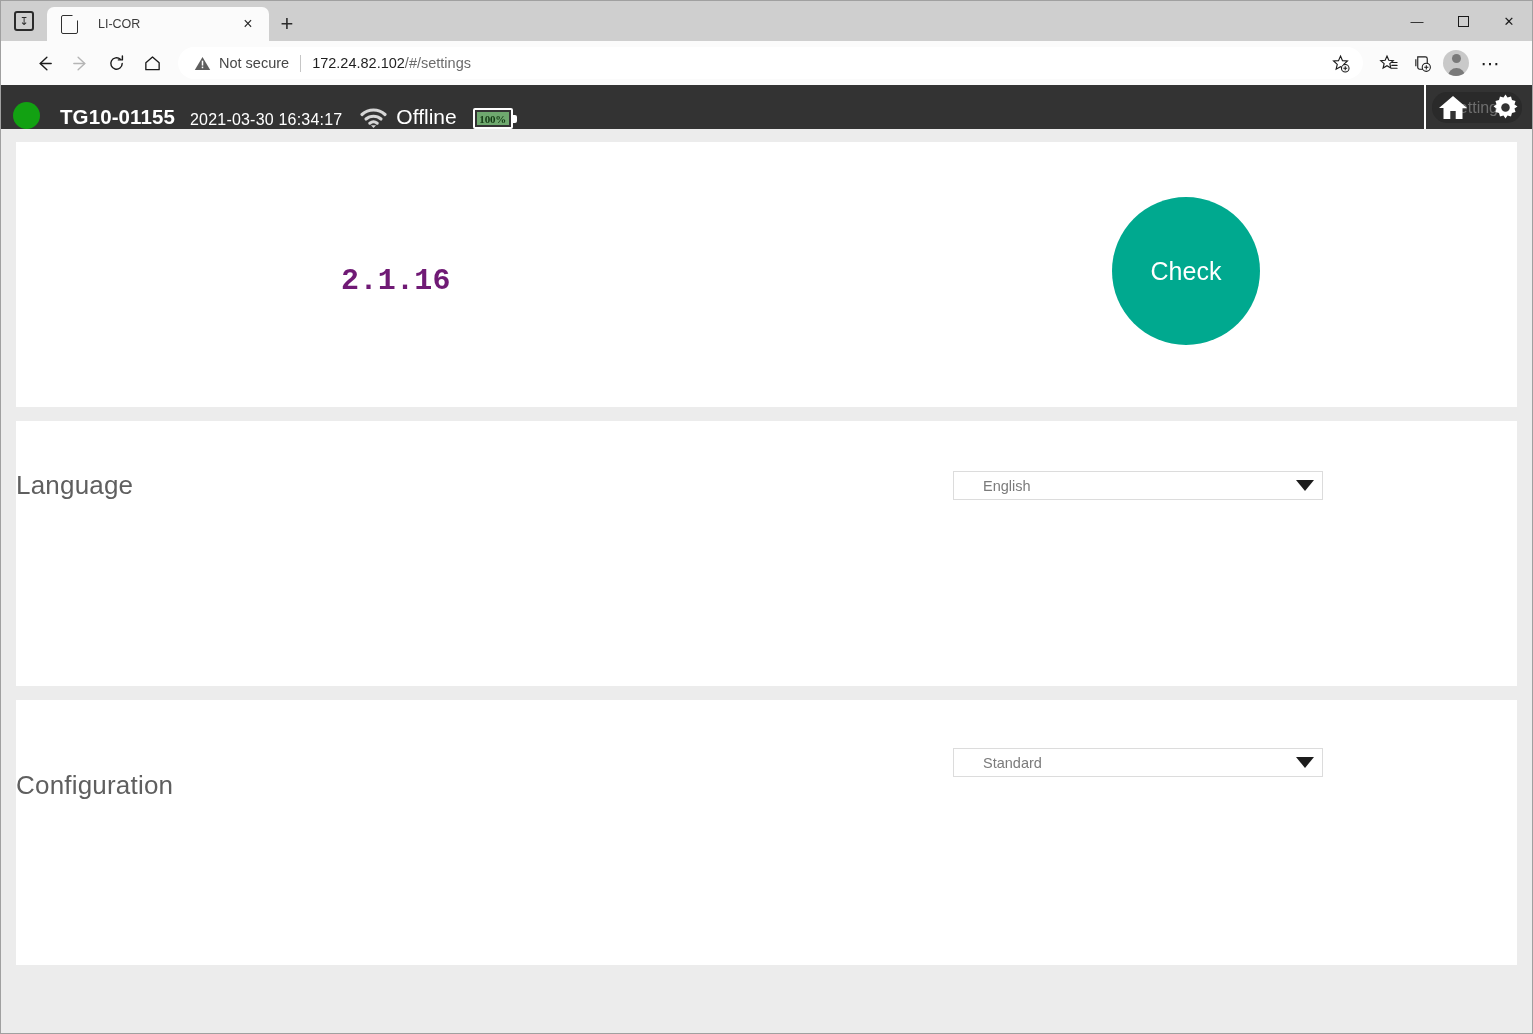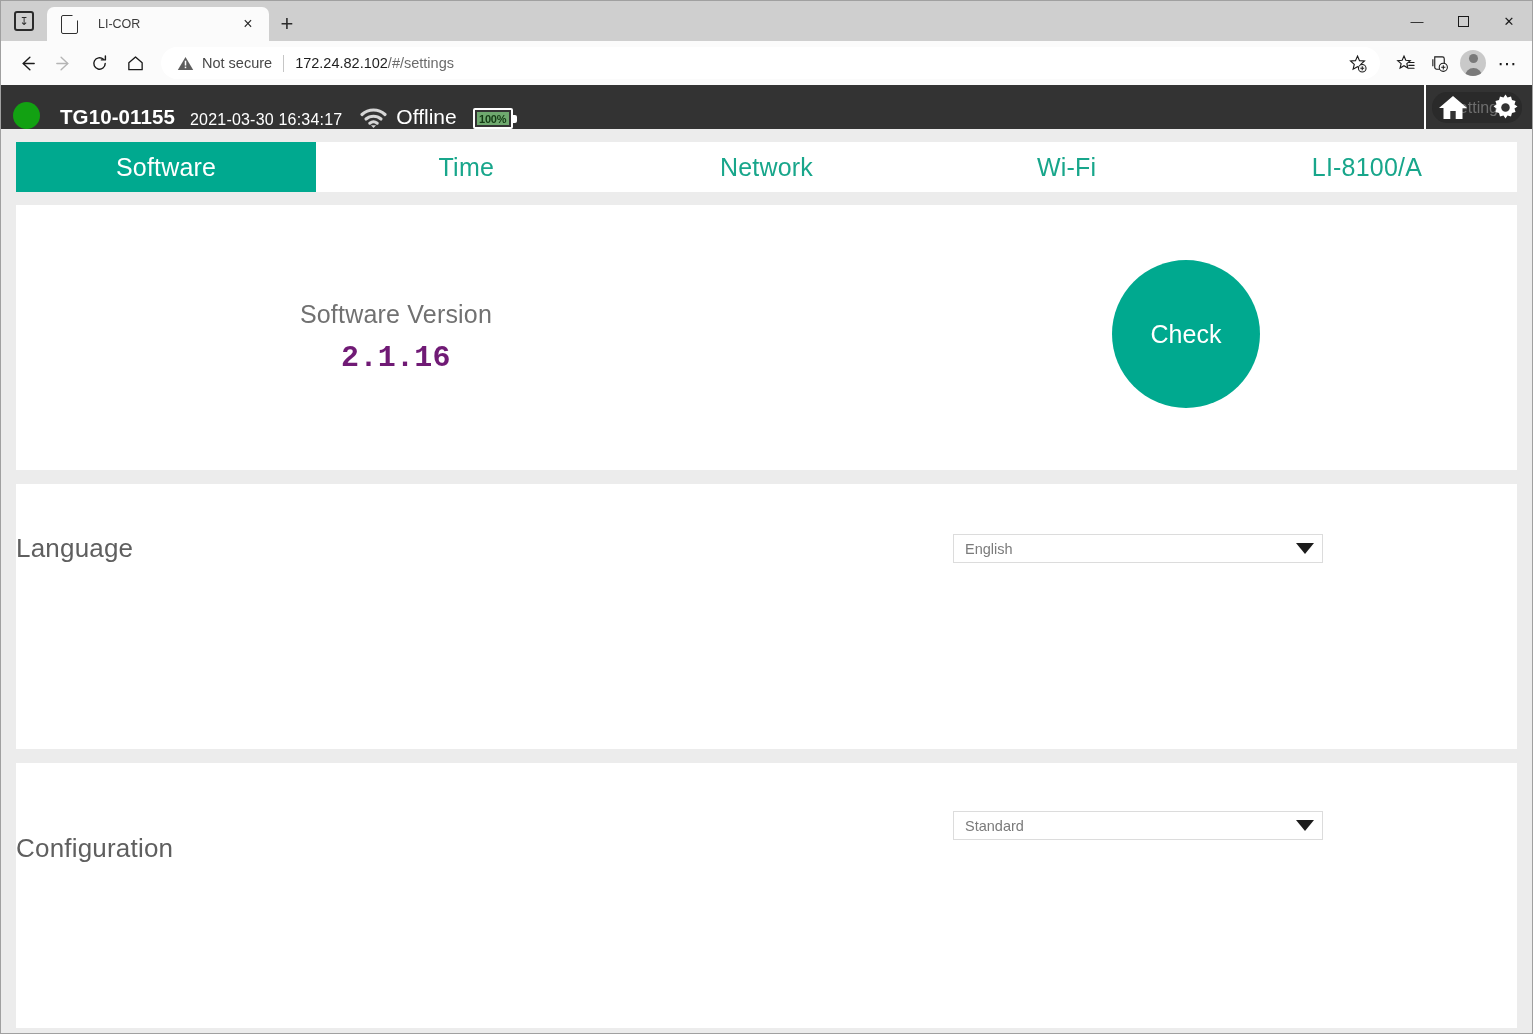--- a/index.html
+++ b/index.html
@@ -106,21 +106,21 @@
     width: 46px; height: 40px;
     display: flex; align-items: center; justify-content: center;
     font-size: 13px; color: #1a1a1a;
   }
 
   .toolbar {
     height: 44px;
     background: #fbfbfb;
     display: flex;
     align-items: center;
-    padding: 0 8px;
+    padding: 0 25px;
     flex: 0 0 44px;
   }
   .nav-btn {
     width: 36px; height: 32px;
     display: flex; align-items: center; justify-content: center;
     border-radius: 4px;
     color: #1b1b1b;
     flex: 0 0 auto;
   }
   .nav-btn.disabled { color: #b5b5b5; }
@@ -263,20 +263,21 @@
     width: 4px; height: 8px;
     background: #ffffff;
     border-radius: 0 2px 2px 0;
   }
   .battery-fill {
     width: 100%; height: 100%;
     background: #6fa96f;
     display: flex; align-items: center; justify-content: center;
     font-size: 11px; color: #143b14; font-weight: bold;
     letter-spacing: -.2px;
+    font-family: Liberation Serif, serif;
   }
 
   .device-bar-right {
     position: absolute;
     right: 0; top: 0;
     height: 44px;
     display: flex;
     align-items: center;
   }
   .settings-tooltip {
@@ -395,20 +396,21 @@
     border: 1px solid #dcdcdc;
     background: #ffffff;
     display: flex;
     align-items: center;
     padding: 0 8px 0 11px;
   }
   .select-value {
     flex: 1;
     font-size: 14.5px;
     color: #7b7b7b;
+    margin-left: 18px;
   }
   .caret {
     width: 0; height: 0;
     border-left: 9px solid transparent;
     border-right: 9px solid transparent;
     border-top: 11px solid #1c1c1c;
     flex: 0 0 auto;
   }
   .row-lang .setting-label { top: 49px; }
   .row-lang .select-wrap { top: 50px; }
@@ -539,33 +541,25 @@
         </span>
         <span class="nav-icon-btn">
           <svg width="29" height="29" viewBox="0 0 30 30">
             <path d="M15 1.5 l2.1 3.1 3.6 -1.1 1 3.7 3.7 1 -1.1 3.6 3.1 2.1 -3.1 2.1 1.1 3.6 -3.7 1 -1 3.7 -3.6 -1.1 -2.1 3.1 -2.1 -3.1 -3.6 1.1 -1 -3.7 -3.7 -1 1.1 -3.6 -3.1 -2.1 3.1 -2.1 -1.1 -3.6 3.7 -1 1 -3.7 3.6 1.1 Z" fill="#ffffff"></path>
             <circle cx="15" cy="15" r="4.4" fill="#333333"></circle>
           </svg>
         </span>
       </div>
     </div>
 
-    <div class="tabs-row">
-      <div class="app-tab active">Software</div>
-      <div class="app-tab">Time</div>
-      <div class="app-tab">Network</div>
-      <div class="app-tab">Wi-Fi</div>
-      <div class="app-tab">LI-8100/A</div>
-    </div>
 
     <div class="cards">
 
       <div class="card card-software">
         <div class="sw-version-block">
-          <div class="sw-label">Software Version</div>
           <div class="sw-value">2.1.16</div>
         </div>
         <button class="check-btn">Check</button>
       </div>
 
       <div class="card card-setting row-lang">
         <div class="setting-label">Language</div>
         <div class="select-wrap">
           <span class="select-value">English</span>
           <span class="caret"></span>

